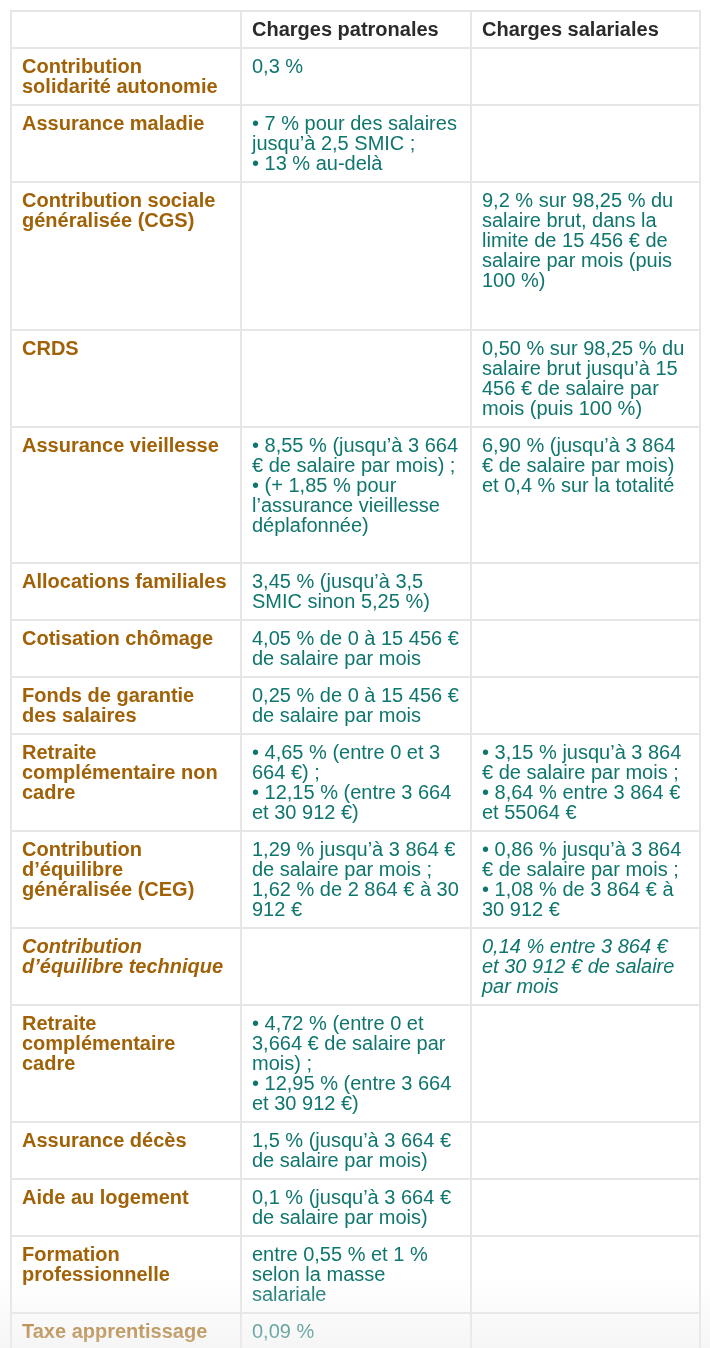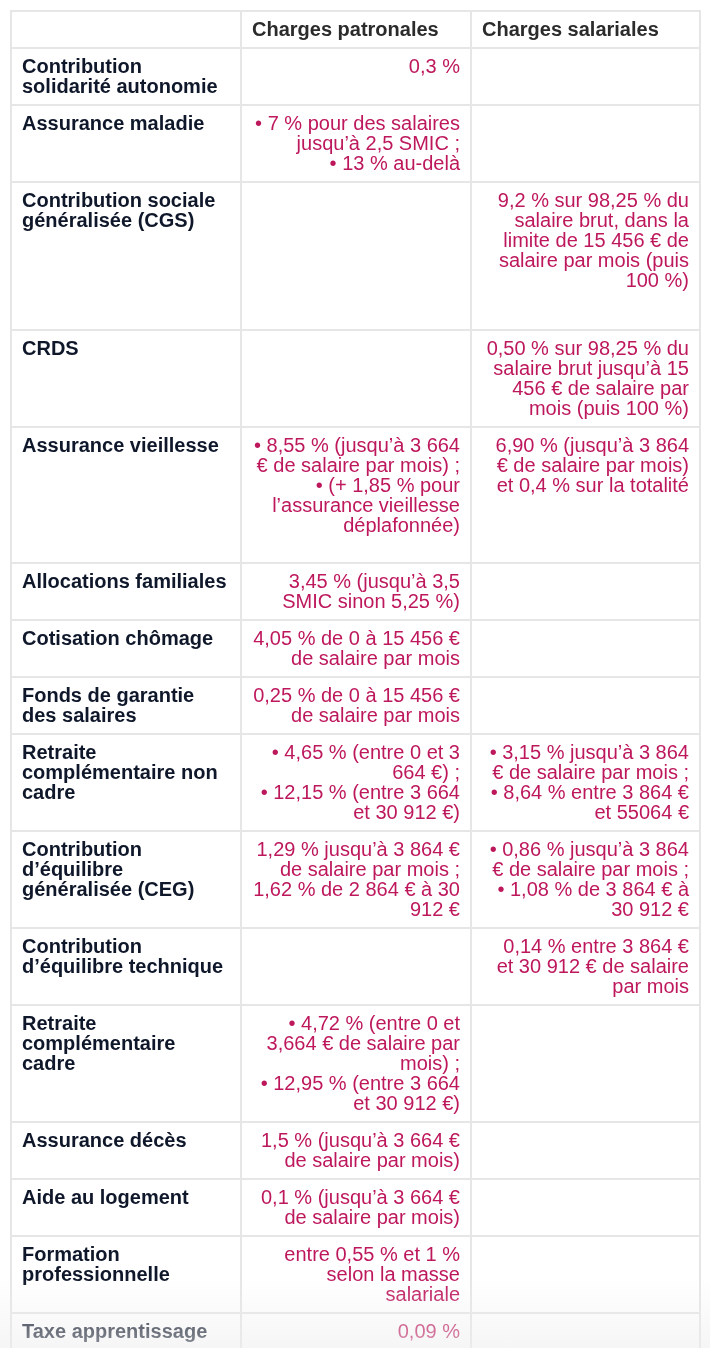--- a/index.html
+++ b/index.html
@@ -4,22 +4,22 @@
 <style>
   html, body { margin: 0; padding: 0; background: #ffffff; }
   body { width: 710px; height: 1348px; overflow: hidden; position: relative;
          font-family: "Liberation Sans", "DejaVu Sans", sans-serif; color: #2b2b2b; }
   .wrap { position: absolute; left: 10px; top: 10px; width: 689px; }
   table { border-collapse: collapse; width: 689px; table-layout: fixed; }
   col.c1 { width: 230px; } col.c2 { width: 230px; } col.c3 { width: 229px; }
   td, th { border: 2px solid #e6e6e6; vertical-align: top; text-align: left;
            padding: 7px 10px 8px 10px; font-size: 20px; line-height: 20px; }
   th { font-weight: bold; }
-  td.label { font-weight: bold; color: #0f172a; }
-  td.val { font-weight: normal; color: #be185d; text-align: right; }
+  td.label { font-weight: bold; color: #a16207; }
+  td.val { font-weight: normal; color: #0f766e; }
   .line { display: block; }
   .fade { position: absolute; left: 0; right: 0; bottom: 0; height: 70px;
           background: linear-gradient(to bottom, rgba(255,255,255,0), rgba(238,238,238,0.55));
           pointer-events: none; }
 </style>
 </head>
 <body>
 
 <div class="wrap">
   <table>
@@ -110,21 +110,21 @@
         <tr style="height: 96px;">
     <td class="label">Contribution d’équilibre généralisée (CEG)</td>
     <td class="val">
             <span class="line">1,29 % jusqu’à 3 864 € de salaire par mois ; 1,62 % de 2 864 € à 30 912 €</span>
           </td>
     <td class="val">
             <span class="line">• 0,86 % jusqu’à 3 864 € de salaire par mois ;</span>
             <span class="line">• 1,08 % de 3 864 € à 30 912 €</span>
           </td>
   </tr>
-        <tr style="height: 56px;">
+        <tr style="height: 56px; font-style: italic;">
     <td class="label">Contribution d’équilibre technique</td>
     <td class="val"></td>
     <td class="val">
             <span class="line">0,14 % entre 3 864 € et 30 912 € de salaire par mois</span>
           </td>
   </tr>
         <tr style="height: 116px; padding-left: 48px;">
     <td class="label">Retraite complémentaire cadre</td>
     <td class="val">
             <span class="line">• 4,72 % (entre 0 et 3,664 € de salaire par mois) ;</span>

